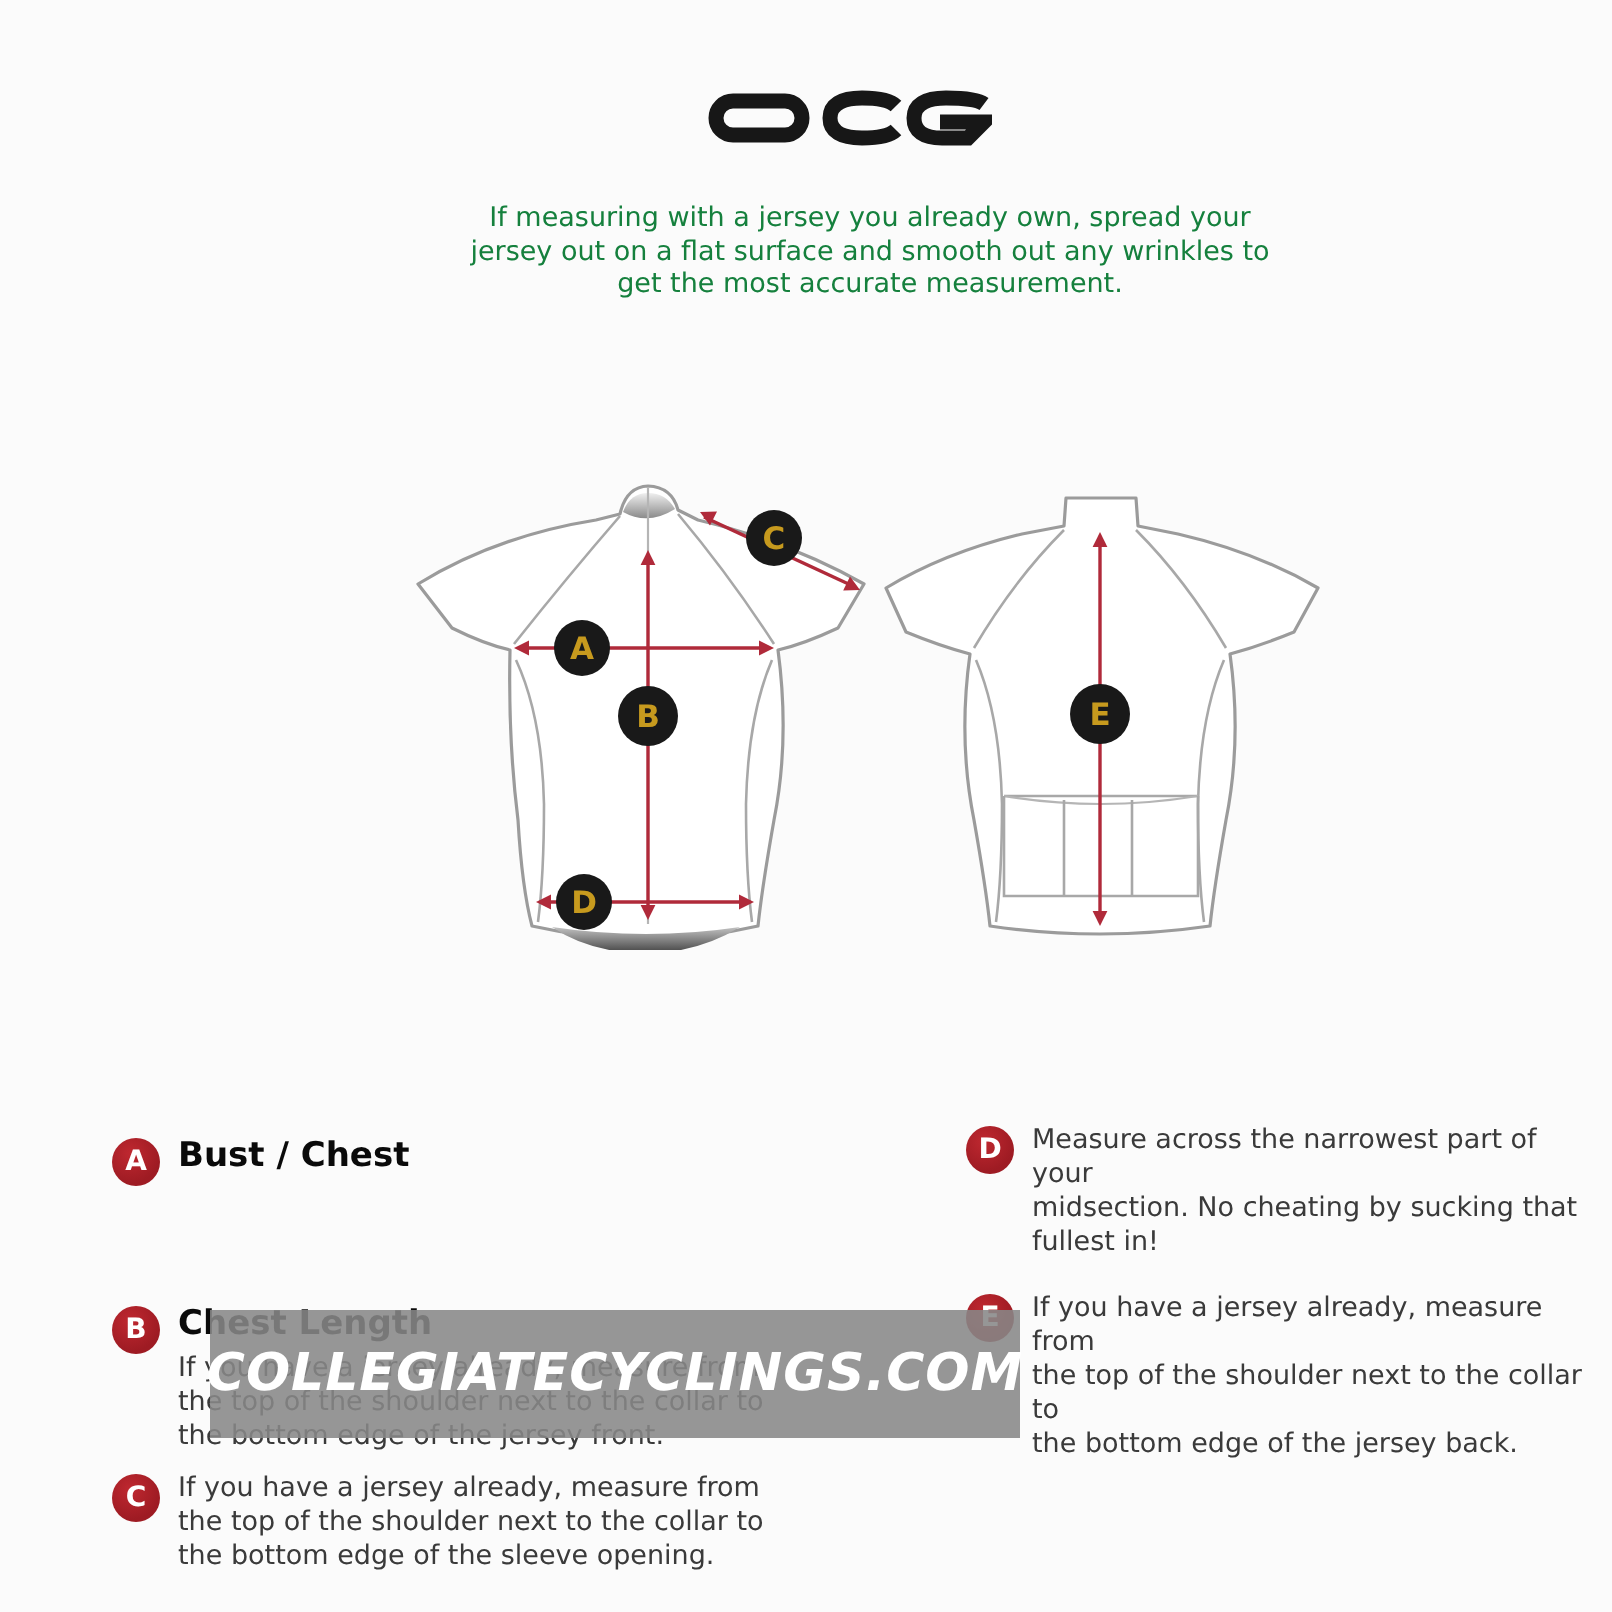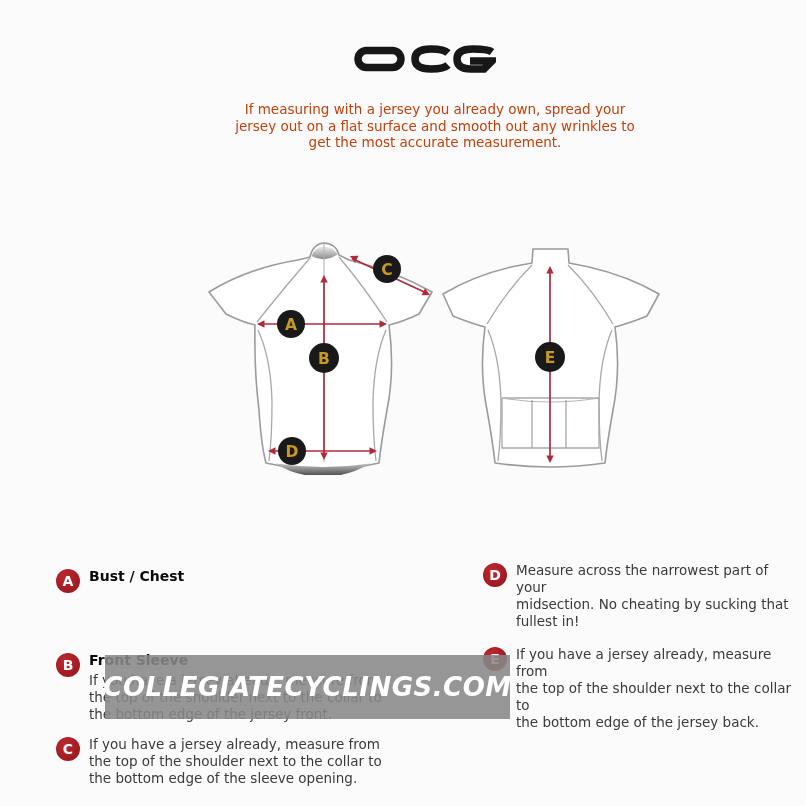--- a/index.html
+++ b/index.html
@@ -8,21 +8,21 @@
     background:#fbfbfb;overflow:hidden;
     font-family:"DejaVu Sans","Liberation Sans",sans-serif;
     color:#222;
   }
   
   .logo{position:absolute;left:352px;top:42px;width:144px;height:34px;}
   .logo path,.logo rect{stroke:#171717;fill:none;}
   
   .intro{
     position:absolute;left:195px;top:101px;width:480px;
-    text-align:center;font-size:13.5px;line-height:16.5px;color:#c2410c;
+    text-align:center;font-size:13.5px;line-height:16.5px;color:#15803d;
     white-space:pre-line;
   }
   
   .diagram{position:absolute;left:180px;top:230px;width:520px;height:245px;}
   .outline{fill:#ffffff;stroke:#9b9b9b;stroke-width:1.6;stroke-linejoin:round;}
   .seam{fill:none;stroke:#a8a8a8;stroke-width:1.3;}
   .thin{fill:none;stroke:#b5b5b5;stroke-width:1.1;}
   .arrow{stroke:var(--arrow,#b02a3a);stroke-width:1.7;}
   .ahead{fill:var(--arrow,#b02a3a);stroke:none;}
   .mcirc{fill:var(--marker-bg,#191919);}
@@ -32,21 +32,21 @@
     font-weight:700;font-size:15.5px;text-anchor:middle;
   }
   
   .legend-sec{position:absolute;display:flex;gap:9px;align-items:flex-start;}
   .badge{
     flex:0 0 auto;width:24px;height:24px;border-radius:50%;margin-top:1px;
     background:radial-gradient(circle at 38% 32%, #bf2830, var(--badge-bg,#9e1b23) 68%);
     color:var(--badge-text,#fff);font-weight:700;font-size:14px;
     display:flex;align-items:center;justify-content:center;
   }
-  .sec-title{margin:0 0 4px 0;font-size:14px;font-weight:700;color:#0a0a0a;}
+  .sec-title{margin:0 0 4px 0;font-size:17px;font-weight:700;color:#0a0a0a;}
   .sec-desc{margin:0;font-size:13.5px;line-height:17px;color:#3a3a3a;white-space:pre-line;}
   .col-left{width:420px;}
   .col-right{width:315px;}
   
   .watermark{
     position:absolute;left:105px;top:655px;width:405px;height:64px;
     background:var(--watermark-bg,rgba(136,136,136,0.88));
     display:flex;align-items:center;justify-content:center;z-index:5;
   }
   .watermark span{
@@ -161,21 +161,21 @@
   <div class="legend-sec col-left" style="left:56px;top:568px;">
     <span class="badge">A</span>
     <div>
       <h3 class="sec-title">Bust / Chest</h3>
     </div>
   </div>
 
   <div class="legend-sec col-left" style="left:56px;top:652px;">
     <span class="badge">B</span>
     <div>
-      <h3 class="sec-title">Front Sleeve</h3>
+      <h3 class="sec-title">Chest Length</h3>
       <p class="sec-desc">If you have a jersey already, measure from
 the top of the shoulder next to the collar to
 the bottom edge of the jersey front.</p>
     </div>
   </div>
 
   <div class="legend-sec col-left" style="left:56px;top:736px;">
     <span class="badge">C</span>
     <div>
       <p class="sec-desc">If you have a jersey already, measure from

